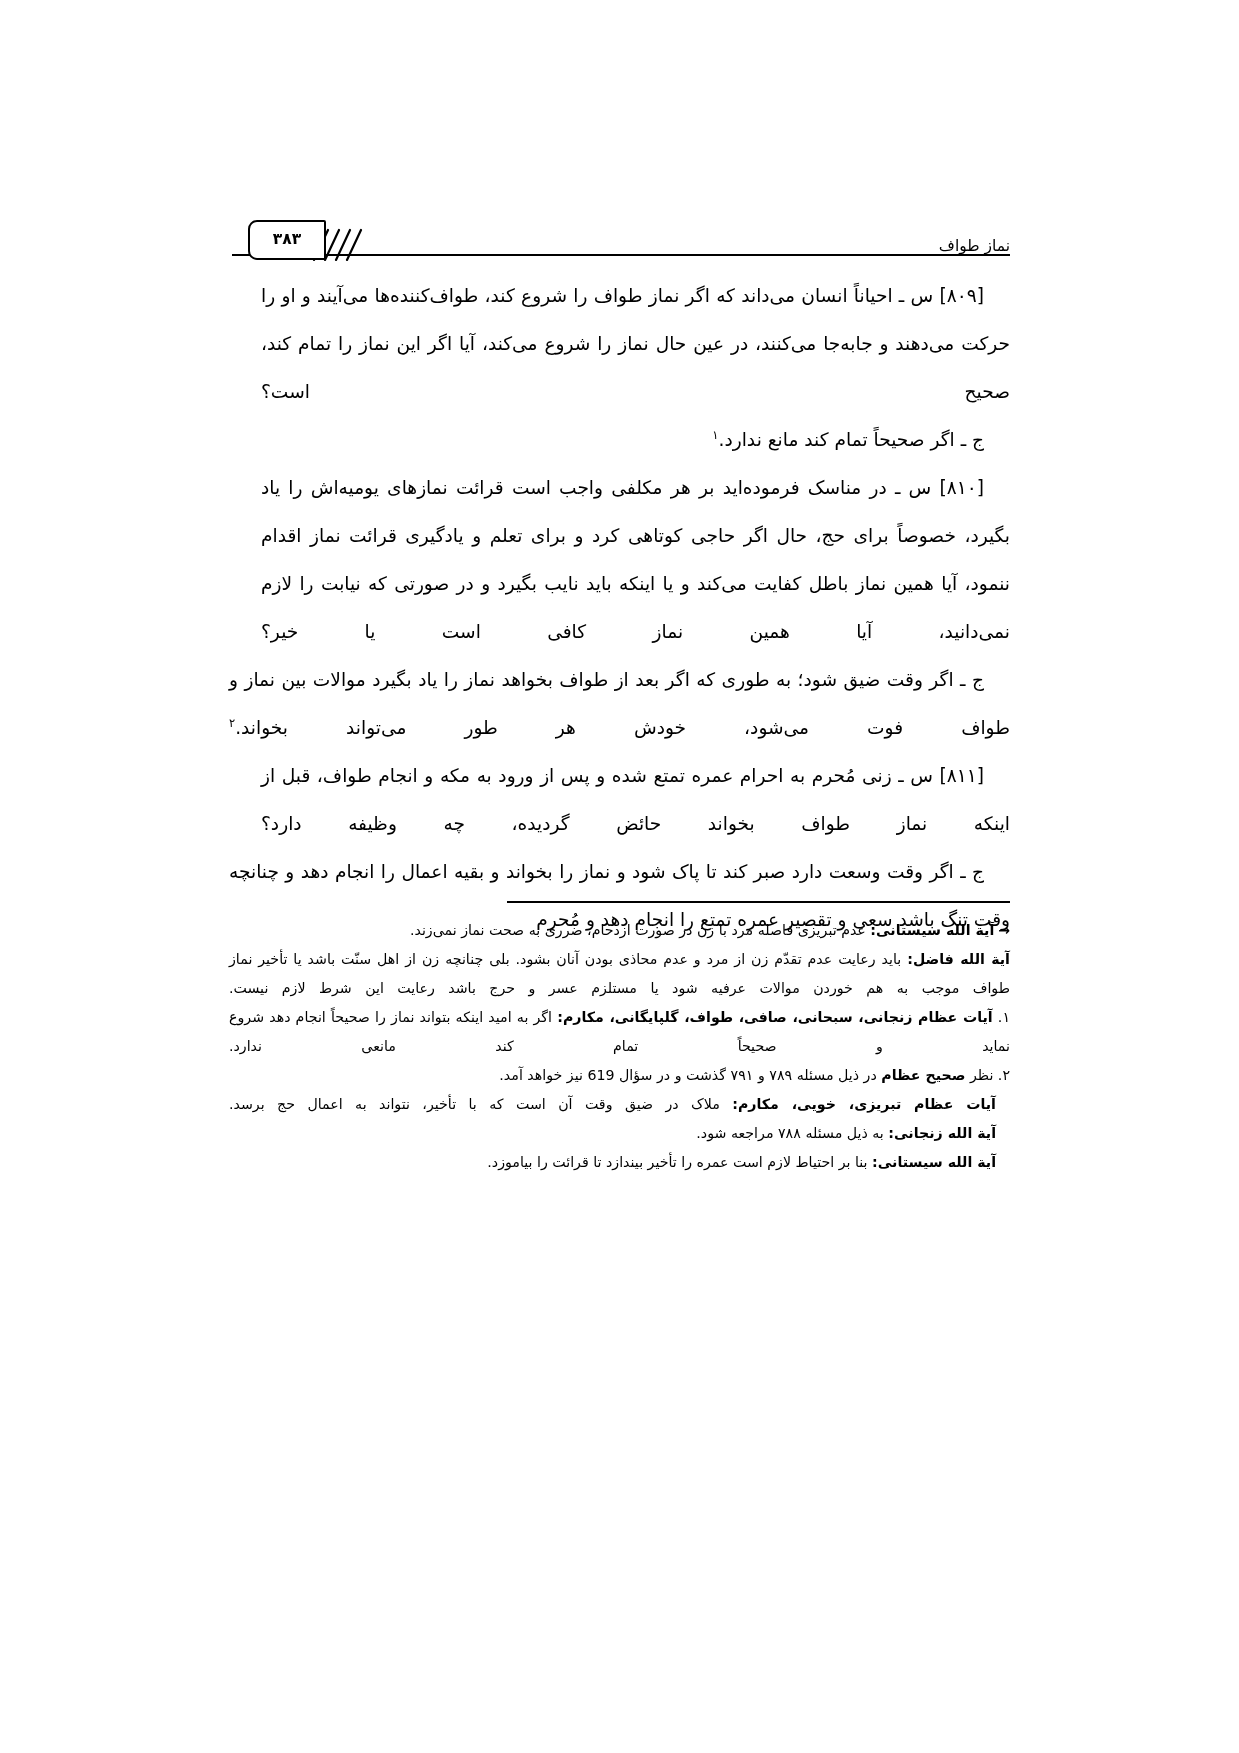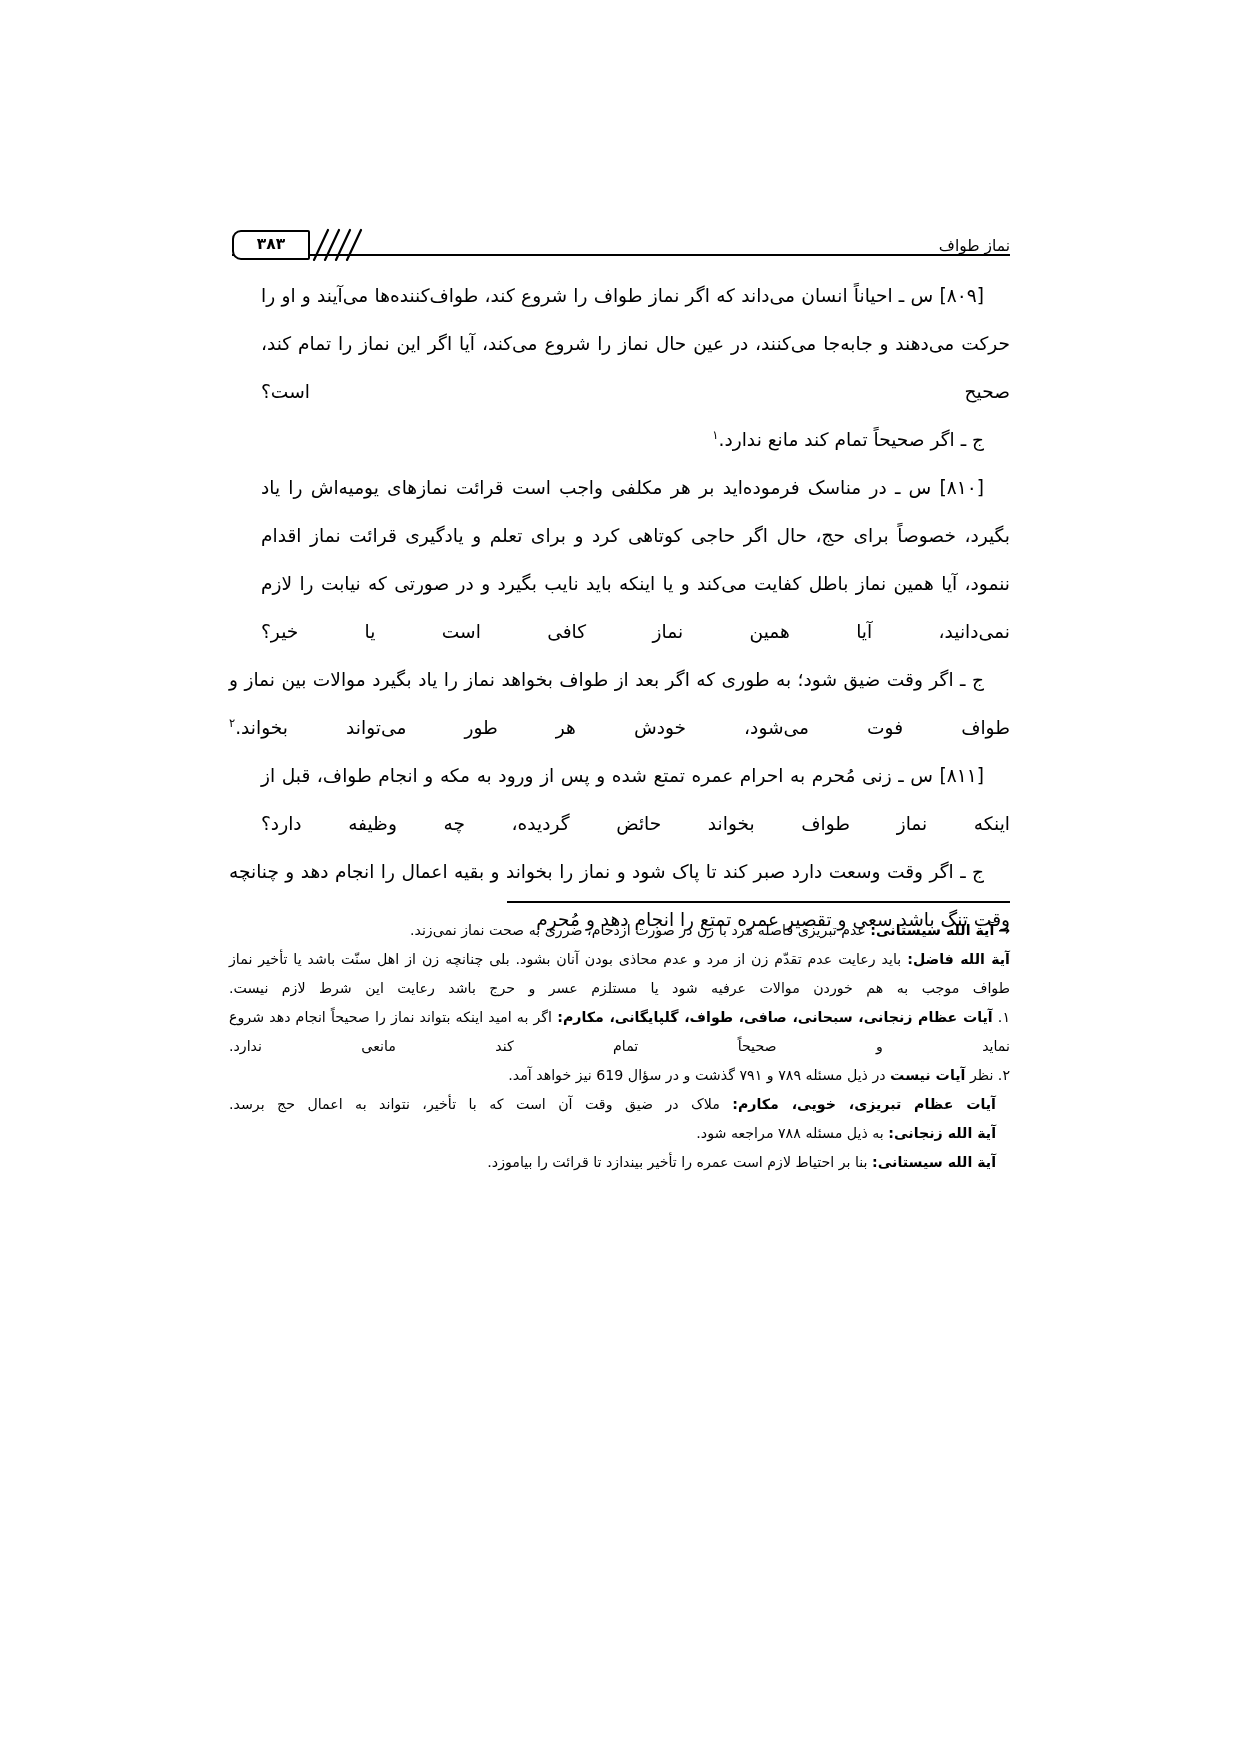--- a/index.html
+++ b/index.html
@@ -36,24 +36,24 @@
   .runhead-rule {
     position: absolute;
     left: 0;
     right: 0;
     bottom: 4px;
     height: 0;
     border-bottom: 2.2px solid #000;
   }
   .folio-box {
     position: absolute;
-    left: 0;
+    left: 16px;
     bottom: 0px;
     width: 78px;
-    height: 30px;
+    height: 40px;
     border: 2.2px solid #000;
     border-radius: 9px 2px 2px 9px;
     background: #fff;
     box-sizing: border-box;
     display: flex;
     align-items: center;
     justify-content: center;
     z-index: 3;
   }
   .folio-num {
@@ -200,21 +200,21 @@
   <div class="fn-rule"></div>
 
   <div class="footnotes">
 
     <p class="fn single"><span class="arrow-marker">→</span><b>آیة الله سیستانی:</b> <span>عدم تبریزی فاصله مرد با زن در صورت ازدحام، ضرری به صحت نماز نمی‌زند.</span></p>
 
     <p class="fn"><b>آیة الله فاضل:</b> <span>باید رعایت عدم تقدّم زن از مرد و عدم محاذی بودن آنان بشود. بلی چنانچه زن از اهل سنّت باشد یا تأخیر نماز طواف موجب به هم خوردن موالات عرفیه شود یا مستلزم عسر و حرج باشد رعایت این شرط لازم نیست.</span></p>
 
     <p class="fn"><span class="fn-marker">۱.</span> <b>آیات عظام زنجانی، سبحانی، صافی، طواف، گلپایگانی، مکارم:</b> <span>اگر به امید اینکه بتواند نماز را صحیحاً انجام دهد شروع نماید و صحیحاً تمام کند مانعی ندارد.</span></p>
 
-    <p class="fn single"><span class="fn-marker">۲.</span> <span>نظر </span><b>آیات نیست</b><span> در ذیل مسئله ۷۸۹ و ۷۹۱ گذشت و در سؤال 619 نیز خواهد آمد.</span></p>
+    <p class="fn single"><span class="fn-marker">۲.</span> <span>نظر </span><b>صحیح عظام</b><span> در ذیل مسئله ۷۸۹ و ۷۹۱ گذشت و در سؤال 619 نیز خواهد آمد.</span></p>
 
     <p class="fn fn-indent"><b>آیات عظام تبریزی، خویی، مکارم:</b> <span>ملاک در ضیق وقت آن است که با تأخیر، نتواند به اعمال حج برسد.</span></p>
 
     <p class="fn single fn-indent"><b>آیة الله زنجانی:</b> <span>به ذیل مسئله ۷۸۸ مراجعه شود.</span></p>
 
     <p class="fn single fn-indent"><b>آیة الله سیستانی:</b> <span>بنا بر احتیاط لازم است عمره را تأخیر بیندازد تا قرائت را بیاموزد.</span></p>
 
   </div>
 
 </div>

